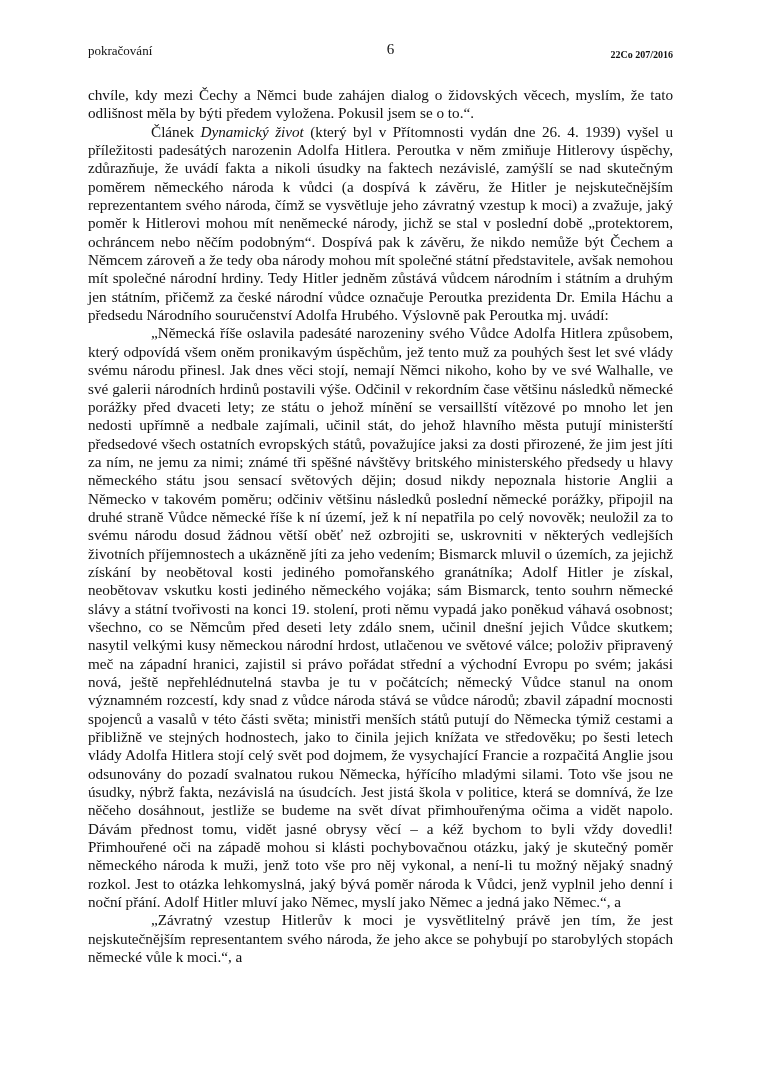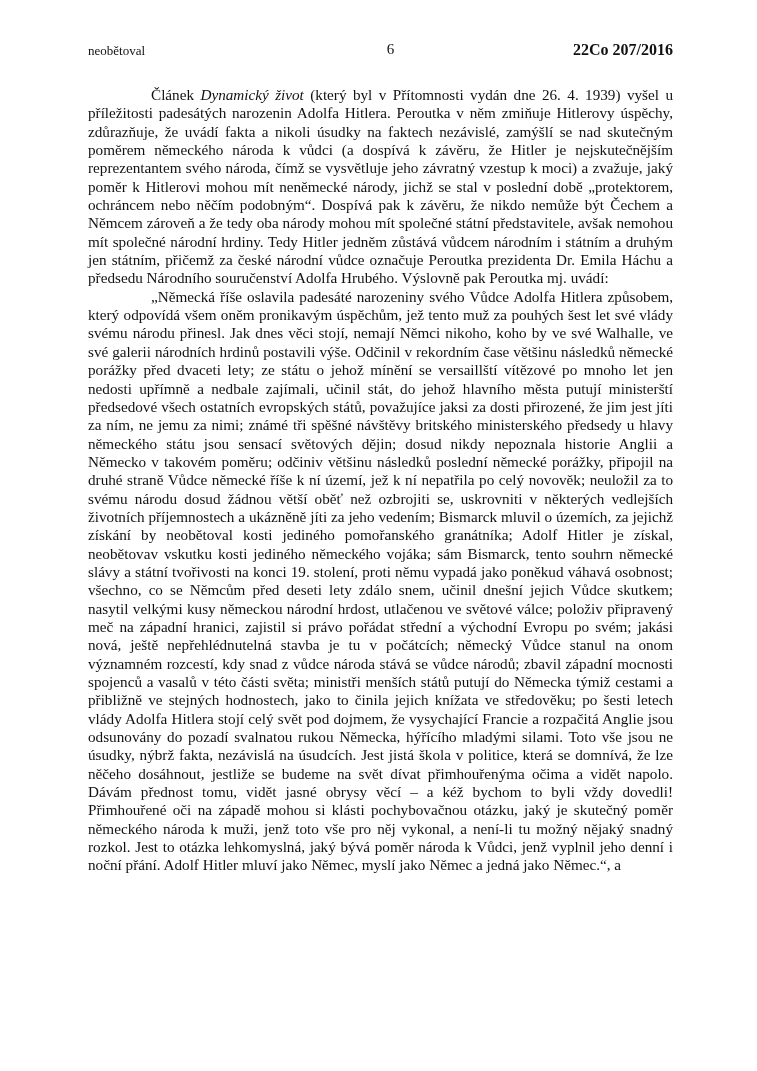--- a/index.html
+++ b/index.html
@@ -1,31 +1,33 @@
 <!DOCTYPE html>
 <html><head>
 <meta charset="utf-8">
 <style>
   html, body { margin: 0; padding: 0; background: #ffffff; }
   body { width: 757px; height: 1071px; position: relative; overflow: hidden;
          font-family: "Liberation Serif", "DejaVu Serif", serif; color: #111; }
   .header { position: absolute; top: 41px; left: 88px; width: 585px; height: 20px; }
   .hdr-left { position: absolute; left: 0; top: 2px; font-size: 13px; }
   .hdr-center { position: absolute; left: 0; right: 0; top: 0; text-align: center; font-size: 15px; padding-left: 20px; }
-  .hdr-right { position: absolute; right: 0; top: 0; font-size: 16px; font-weight: bold; }
+  .hdr-right { position: absolute; right: 0; top: 8px; font-size: 10px; font-weight: bold; }
   .body { position: absolute; top: 86px; left: 88px; width: 585px; font-size: 15.2px; line-height: 18.35px; }
   p { margin: 0; text-align: justify; }
   p.indent { text-indent: 63px; }
   em { }
 </style>
 </head>
 <body>
 
 <div class="header">
-  <span class="hdr-left">neobětoval</span>
+  <span class="hdr-left">pokračování</span>
   <span class="hdr-center">6</span>
   <span class="hdr-right">22Co 207/2016</span>
 </div>
 
 <div class="body">
+  <p>chvíle, kdy mezi Čechy a Němci bude zahájen dialog o židovských věcech, myslím, že tato odlišnost měla by býti předem vyložena. Pokusil jsem se o to.“.</p>
   <p class="indent"><span>Článek </span><em>Dynamický život</em><span> (který byl v Přítomnosti vydán dne 26. 4. 1939) vyšel u příležitosti padesátých narozenin Adolfa Hitlera. Peroutka v něm zmiňuje Hitlerovy úspěchy, zdůrazňuje, že uvádí fakta a nikoli úsudky na faktech nezávislé, zamýšlí se nad skutečným poměrem německého národa k vůdci (a dospívá k závěru, že Hitler je nejskutečnějším reprezentantem svého národa, čímž se vysvětluje jeho závratný vzestup k moci) a zvažuje, jaký poměr k Hitlerovi mohou mít neněmecké národy, jichž se stal v poslední době „protektorem, ochráncem nebo něčím podobným“. Dospívá pak k závěru, že nikdo nemůže být Čechem a Němcem zároveň a že tedy oba národy mohou mít společné státní představitele, avšak nemohou mít společné národní hrdiny. Tedy Hitler jedněm zůstává vůdcem národním i státním a druhým jen státním, přičemž za české národní vůdce označuje Peroutka prezidenta Dr. Emila Háchu a předsedu Národního souručenství Adolfa Hrubého. Výslovně pak Peroutka mj. uvádí:</span></p>
   <p class="indent">„Německá říše oslavila padesáté narozeniny svého Vůdce Adolfa Hitlera způsobem, který odpovídá všem oněm pronikavým úspěchům, jež tento muž za pouhých šest let své vlády svému národu přinesl. Jak dnes věci stojí, nemají Němci nikoho, koho by ve své Walhalle, ve své galerii národních hrdinů postavili výše. Odčinil v rekordním čase většinu následků německé porážky před dvaceti lety; ze státu o jehož mínění se versaillští vítězové po mnoho let jen nedosti upřímně a nedbale zajímali, učinil stát, do jehož hlavního města putují ministerští předsedové všech ostatních evropských států, považujíce jaksi za dosti přirozené, že jim jest jíti za ním, ne jemu za nimi; známé tři spěšné návštěvy britského ministerského předsedy u hlavy německého státu jsou sensací světových dějin; dosud nikdy nepoznala historie Anglii a Německo v takovém poměru; odčiniv většinu následků poslední německé porážky, připojil na druhé straně Vůdce německé říše k ní území, jež k ní nepatřila po celý novověk; neuložil za to svému národu dosud žádnou větší oběť než ozbrojiti se, uskrovniti v některých vedlejších životních příjemnostech a ukázněně jíti za jeho vedením; Bismarck mluvil o územích, za jejichž získání by neobětoval kosti jediného pomořanského granátníka; Adolf Hitler je získal, neobětovav vskutku kosti jediného německého vojáka; sám Bismarck, tento souhrn německé slávy a státní tvořivosti na konci 19. stolení, proti němu vypadá jako poněkud váhavá osobnost; všechno, co se Němcům před deseti lety zdálo snem, učinil dnešní jejich Vůdce skutkem; nasytil velkými kusy německou národní hrdost, utlačenou ve světové válce; položiv připravený meč na západní hranici, zajistil si právo pořádat střední a východní Evropu po svém; jakási nová, ještě nepřehlédnutelná stavba je tu v počátcích; německý Vůdce stanul na onom významném rozcestí, kdy snad z vůdce národa stává se vůdce národů; zbavil západní mocnosti spojenců a vasalů v této části světa; ministři menších států putují do Německa týmiž cestami a přibližně ve stejných hodnostech, jako to činila jejich knížata ve středověku; po šesti letech vlády Adolfa Hitlera stojí celý svět pod dojmem, že vysychající Francie a rozpačitá Anglie jsou odsunovány do pozadí svalnatou rukou Německa, hýřícího mladými silami. Toto vše jsou ne úsudky, nýbrž fakta, nezávislá na úsudcích. Jest jistá škola v politice, která se domnívá, že lze něčeho dosáhnout, jestliže se budeme na svět dívat přimhouřenýma očima a vidět napolo. Dávám přednost tomu, vidět jasné obrysy věcí – a kéž bychom to byli vždy dovedli! Přimhouřené oči na západě mohou si klásti pochybovačnou otázku, jaký je skutečný poměr německého národa k muži, jenž toto vše pro něj vykonal, a není-li tu možný nějaký snadný rozkol. Jest to otázka lehkomyslná, jaký bývá poměr národa k Vůdci, jenž vyplnil jeho denní i noční přání. Adolf Hitler mluví jako Němec, myslí jako Němec a jedná jako Němec.“, a</p>
+  <p class="indent">„Závratný vzestup Hitlerův k moci je vysvětlitelný právě jen tím, že jest nejskutečnějším representantem svého národa, že jeho akce se pohybují po starobylých stopách německé vůle k moci.“, a</p>
 </div>
 
 </body></html>

